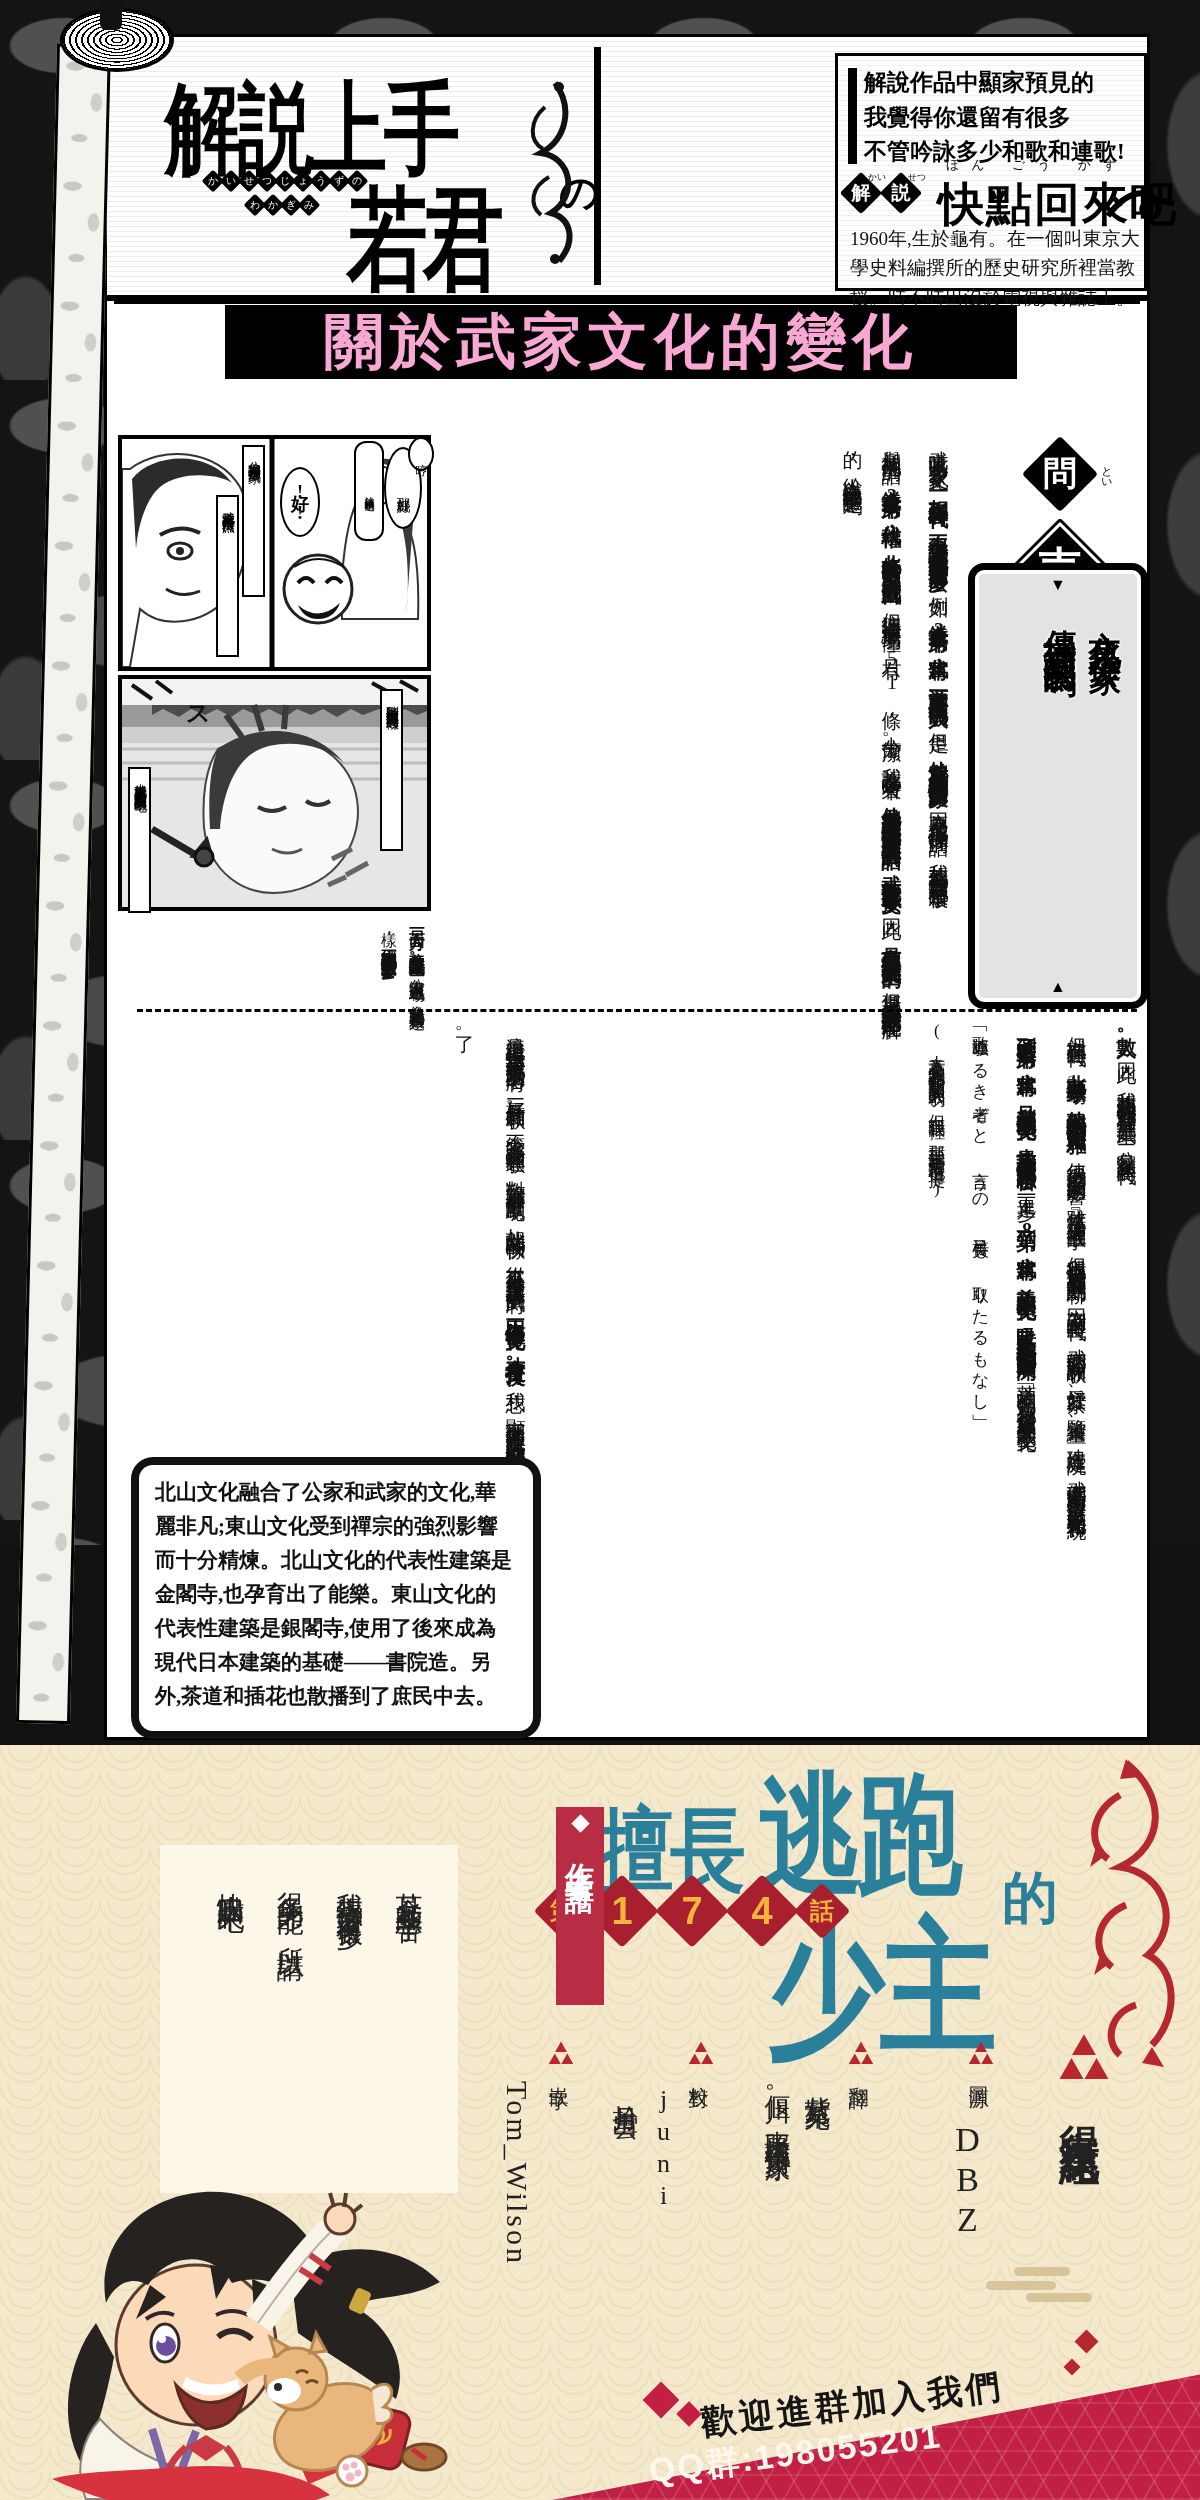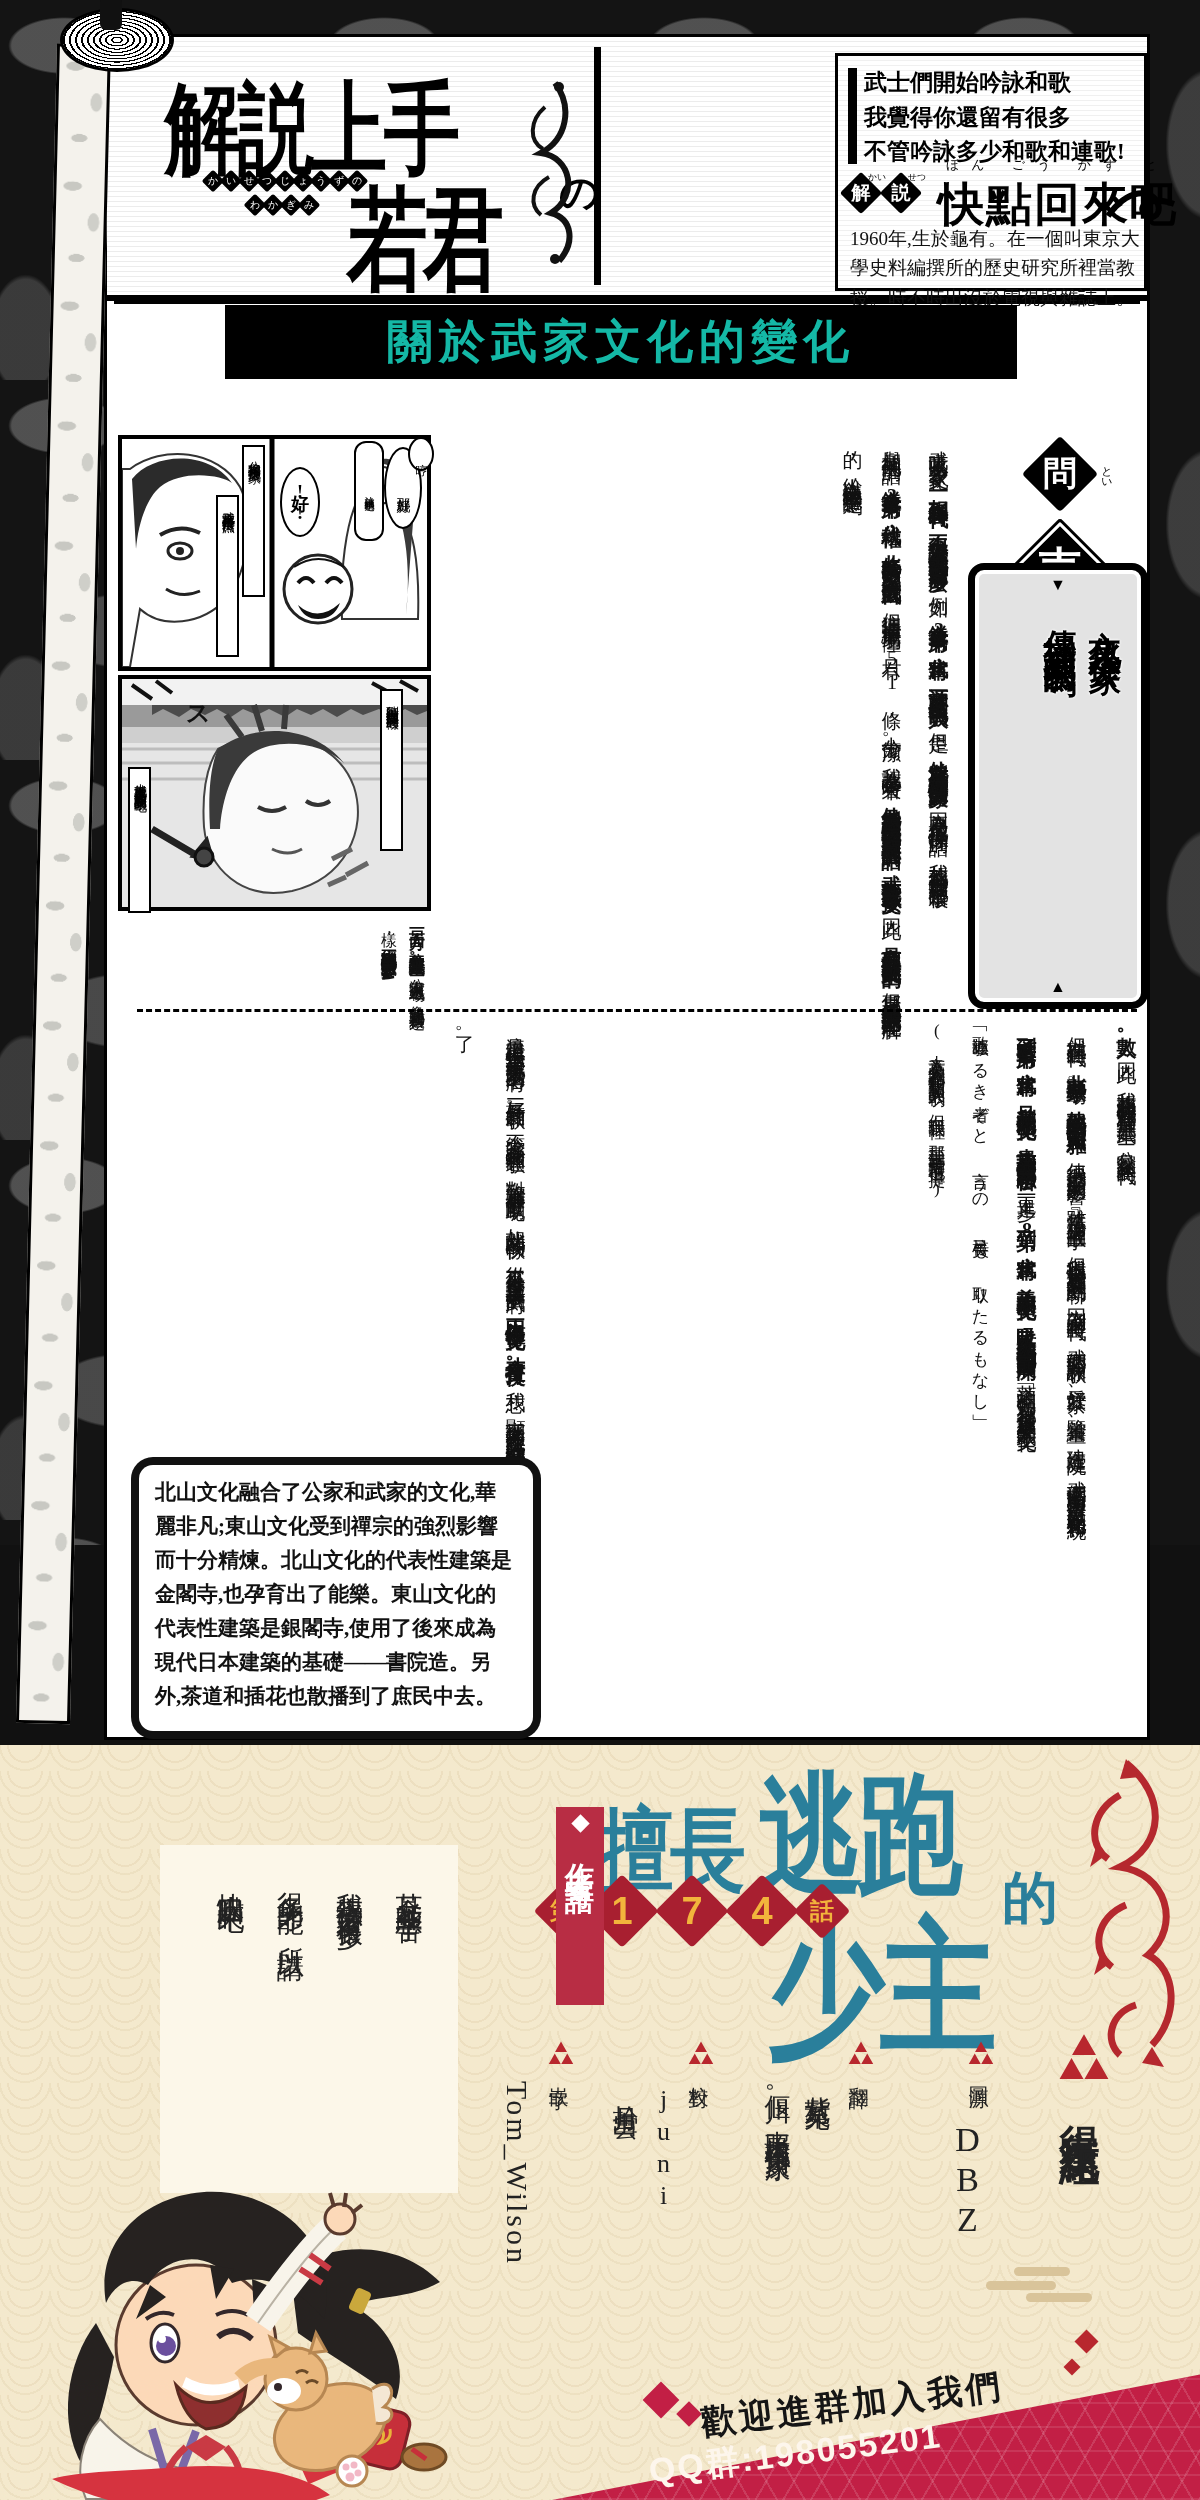--- a/index.html
+++ b/index.html
@@ -46,22 +46,22 @@
   .cbadges{position:absolute;left:8px;top:122px;display:flex;gap:10px;}
   .cbadge{width:30px;height:30px;background:#000;transform:rotate(45deg);border-radius:3px;position:relative;}
   .cbadge i{position:absolute;inset:0;transform:rotate(-45deg);color:#fff;font-style:normal;font-size:19px;font-weight:bold;
       line-height:30px;text-align:center;}
   .cbadge em{position:absolute;top:-14px;left:6px;transform:rotate(-45deg);font-style:normal;font-size:9px;color:#000;}
   .aname{position:absolute;left:100px;top:118px;font-size:46px;font-weight:900;letter-spacing:2px;color:#000;white-space:nowrap;}
   .aname-kana{position:absolute;left:108px;top:100px;font-size:13px;letter-spacing:12px;color:#000;white-space:nowrap;}
   .bio{position:absolute;left:12px;top:168px;width:292px;font-size:19px;line-height:1.55;font-weight:normal;color:#111;}
   .curl{position:absolute;right:-34px;top:128px;}
 
-  .banner{position:absolute;left:118px;top:268px;width:792px;height:74px;background:#000;color:#14b8a6;
-      display:flex;align-items:center;justify-content:center;font-size:46px;font-weight:900;letter-spacing:6px;
+  .banner{position:absolute;left:118px;top:268px;width:792px;height:74px;background:#000;color:#f9a8d4;
+      display:flex;align-items:center;justify-content:center;font-size:60px;font-weight:900;letter-spacing:6px;
       font-family:"Liberation Sans",sans-serif;}
 
   
   .v{writing-mode:vertical-rl;text-orientation:upright;color:#111;}
   .v p{margin:0 0 0 8px;padding:0;}
   .b{font-weight:900;}
   .sm{font-size:17px;}
 
   
   .manga{position:absolute;left:11px;top:398px;width:313px;height:476px;}
@@ -227,21 +227,21 @@
           <path d="M40 6 C58 30 52 62 26 76 C56 80 64 118 36 136 C58 142 60 166 44 184" stroke="#111" stroke-width="6" fill="none"></path>
           <path d="M30 30 C14 44 14 64 28 72 M34 100 C16 110 14 128 26 138" stroke="#111" stroke-width="4" fill="none"></path>
           <circle cx="44" cy="10" r="5" fill="#111"></circle>
             <circle cx="40" cy="182" r="5" fill="#111"></circle>
         </svg>
         <div class="m-divider"></div>
 
         <div class="author-box">
           <div class="catch-bar"></div>
           <div class="catch">
-            <div>武士們開始吟詠和歌</div>
+            <div>解說作品中顯家預見的</div>
             <div>我覺得你還留有很多</div>
             <div>不管吟詠多少和歌和連歌!</div>
           </div>
           <div class="cbadges">
             <div class="cbadge">
               <em>かい</em>
                 <i>解</i>
             </div>
             <div class="cbadge">
               <em>せつ</em>

